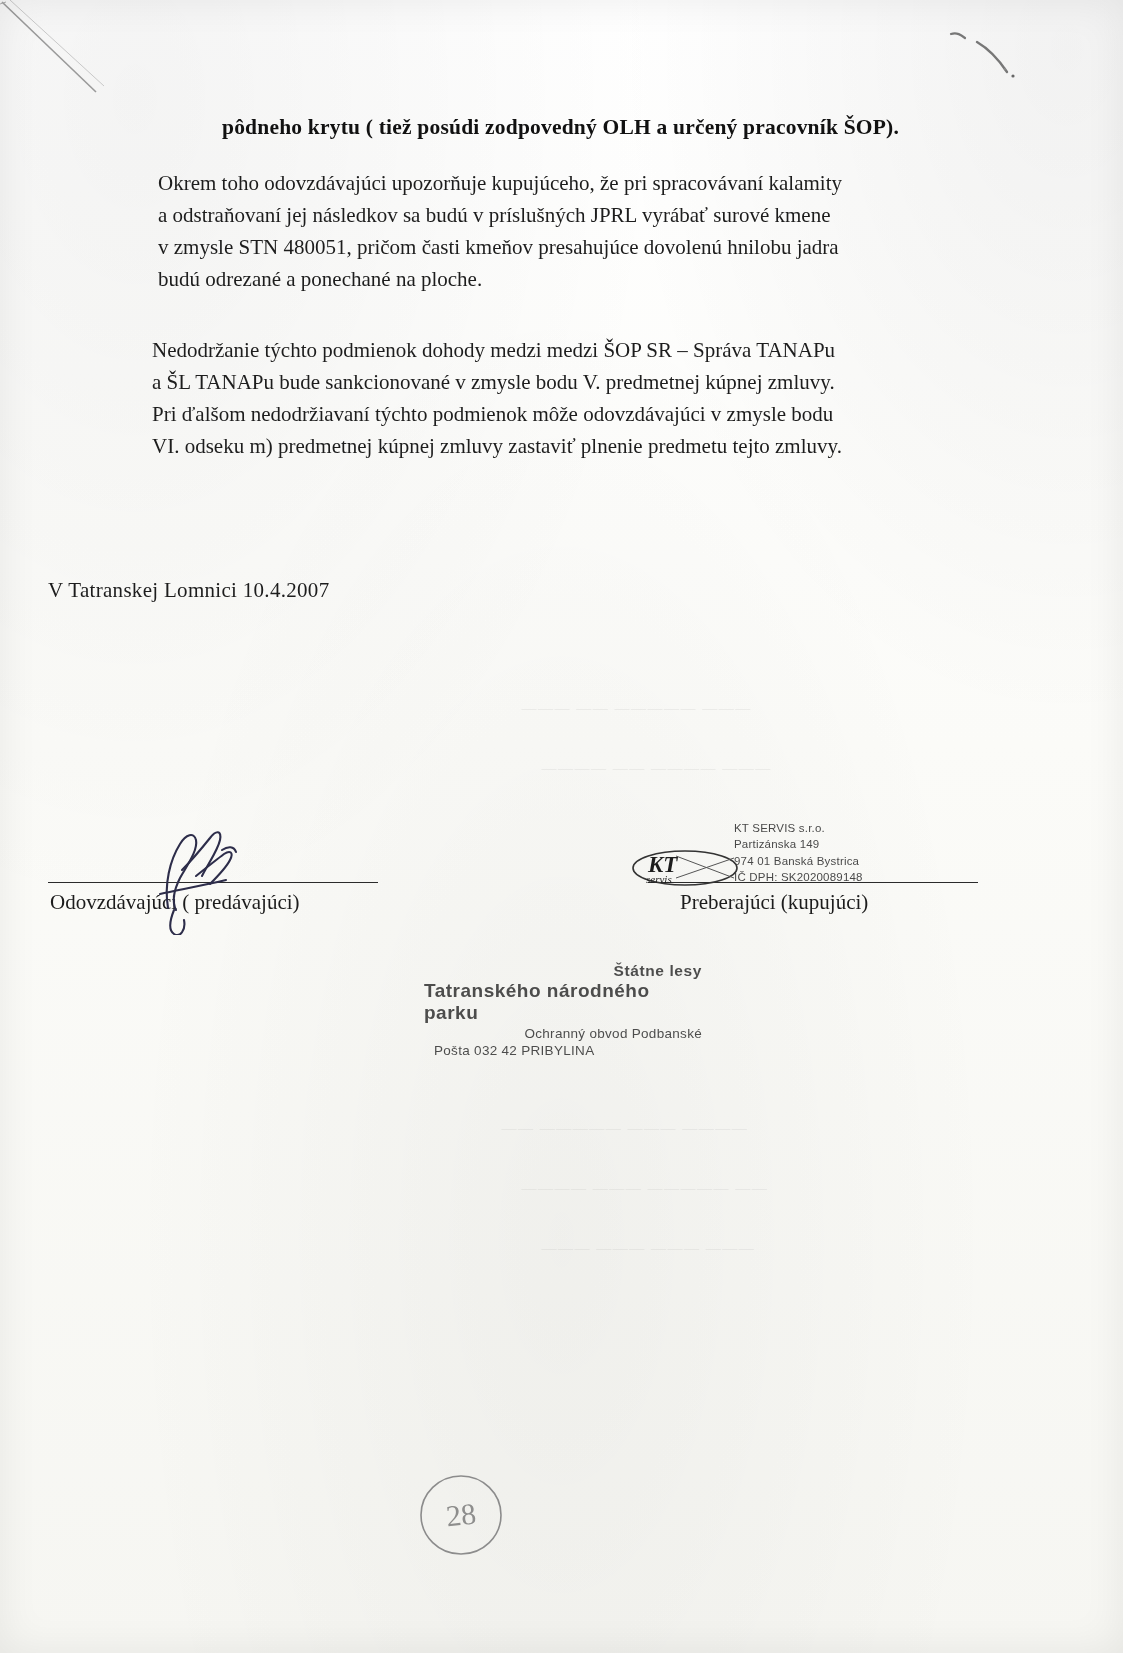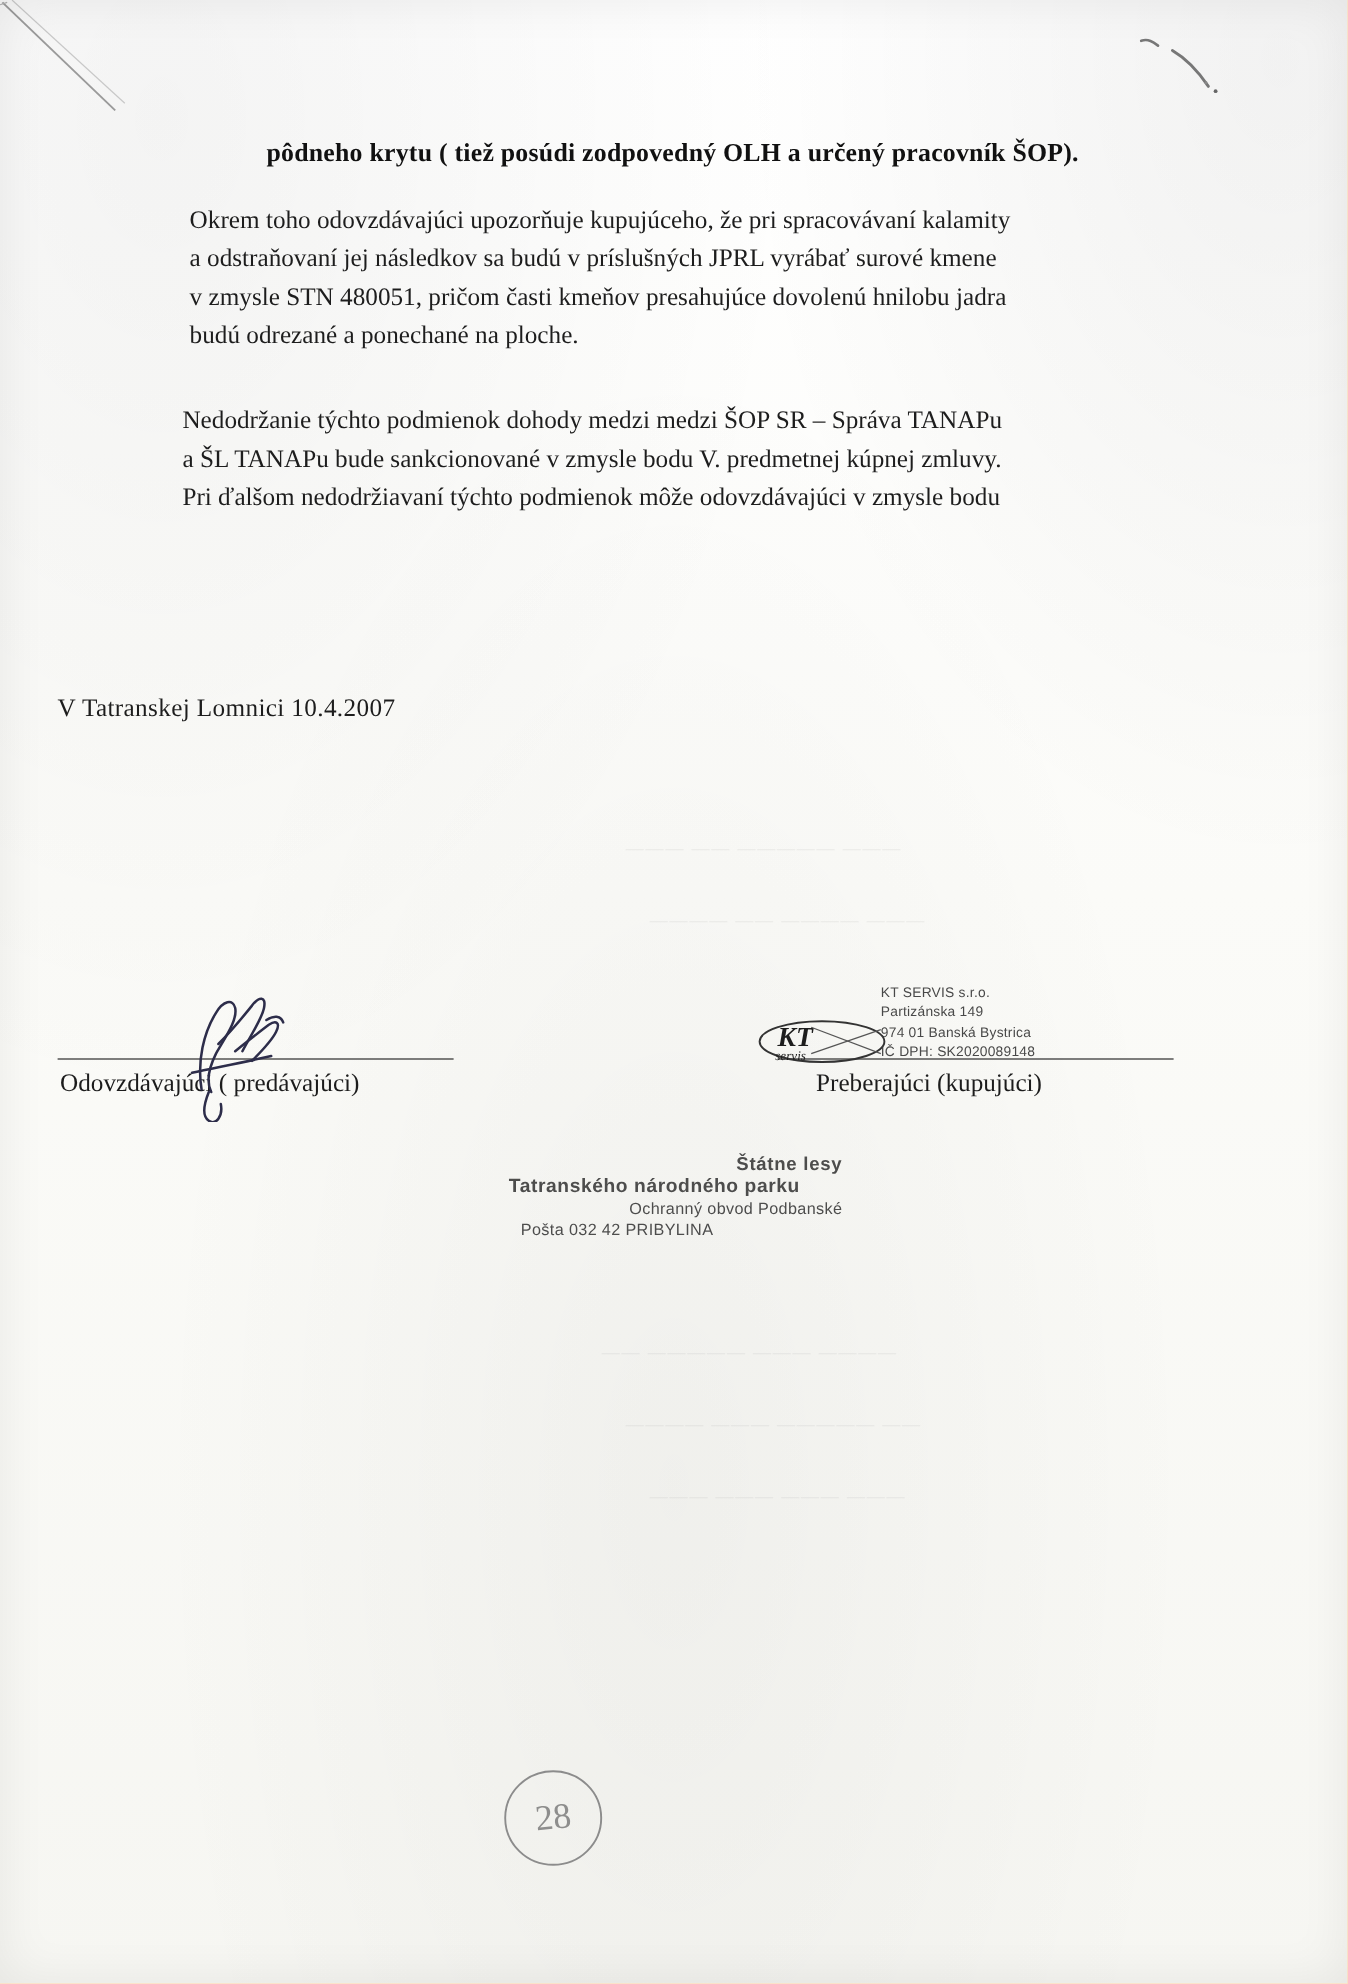--- a/index.html
+++ b/index.html
@@ -9,21 +9,21 @@
   }
   body {
     font-family: "Liberation Serif", serif;
     color: #1a1a1a;
   }
   .page {
     position: relative;
     width: 1123px;
     height: 1653px;
     margin: 0 auto;
-    background: #fdba74;
+    background: #5eead4;
     overflow: hidden;
   }
   
   .paper-tint {
     position: absolute;
     inset: 0;
     background:
       radial-gradient(ellipse at 12% 6%, rgba(0,0,0,0.045), rgba(0,0,0,0) 38%),
       radial-gradient(ellipse at 95% 3%, rgba(0,0,0,0.05), rgba(0,0,0,0) 30%),
       radial-gradient(ellipse at 50% 75%, rgba(0,0,0,0.035), rgba(0,0,0,0) 55%),
@@ -188,21 +188,21 @@
     opacity: 0.9;
   }
   .os1 {
     font-size: 15.5px;
     font-weight: bold;
     letter-spacing: 0.6px;
     padding-left: 220px;
     text-align: right;
   }
   .os2 {
-    font-size: 16px;
+    font-size: 19px;
     font-weight: bold;
     letter-spacing: 0.5px;
     padding-left: 142px;
   }
   .os3 {
     font-size: 13.5px;
     letter-spacing: 0.3px;
     padding-left: 0px;
     text-align: right;
     padding-left: 2px;
@@ -286,20 +286,21 @@
       <span class="ln">Okrem toho odovzdávajúci upozorňuje kupujúceho, že pri spracovávaní kalamity</span>
       <span class="ln">a odstraňovaní jej následkov sa budú v príslušných JPRL vyrábať surové kmene</span>
       <span class="ln">v zmysle STN 480051, pričom časti kmeňov presahujúce dovolenú hnilobu jadra</span>
       <span class="ln">budú odrezané a ponechané na ploche.</span>
     </div>
 
     <div class="para p-second">
       <span class="ln">Nedodržanie týchto podmienok dohody medzi medzi ŠOP SR – Správa TANAPu</span>
       <span class="ln">a ŠL TANAPu bude sankcionované v zmysle bodu V. predmetnej kúpnej zmluvy.</span>
       <span class="ln">Pri ďalšom nedodržiavaní týchto podmienok môže odovzdávajúci v zmysle bodu</span>
+      <span class="ln">VI. odseku m) predmetnej kúpnej zmluvy zastaviť plnenie predmetu tejto zmluvy.</span>
     </div>
 
     <div class="place-date">V Tatranskej Lomnici  10.4.2007</div>
 
     <div class="sig-block sig-left">
       <div class="sig-rule"></div>
       <div class="sig-caption">Odovzdávajúci ( predávajúci)</div>
     </div>
 
     <div class="handwriting">

